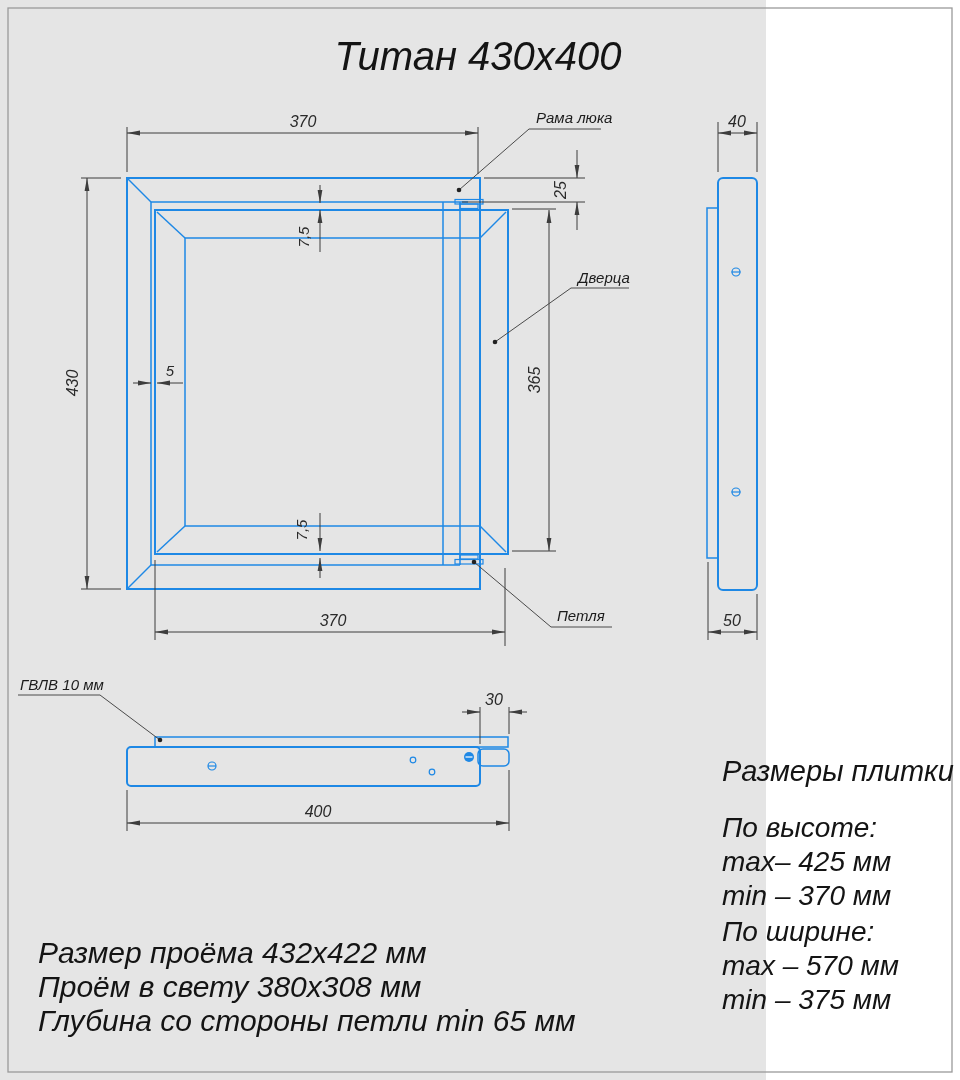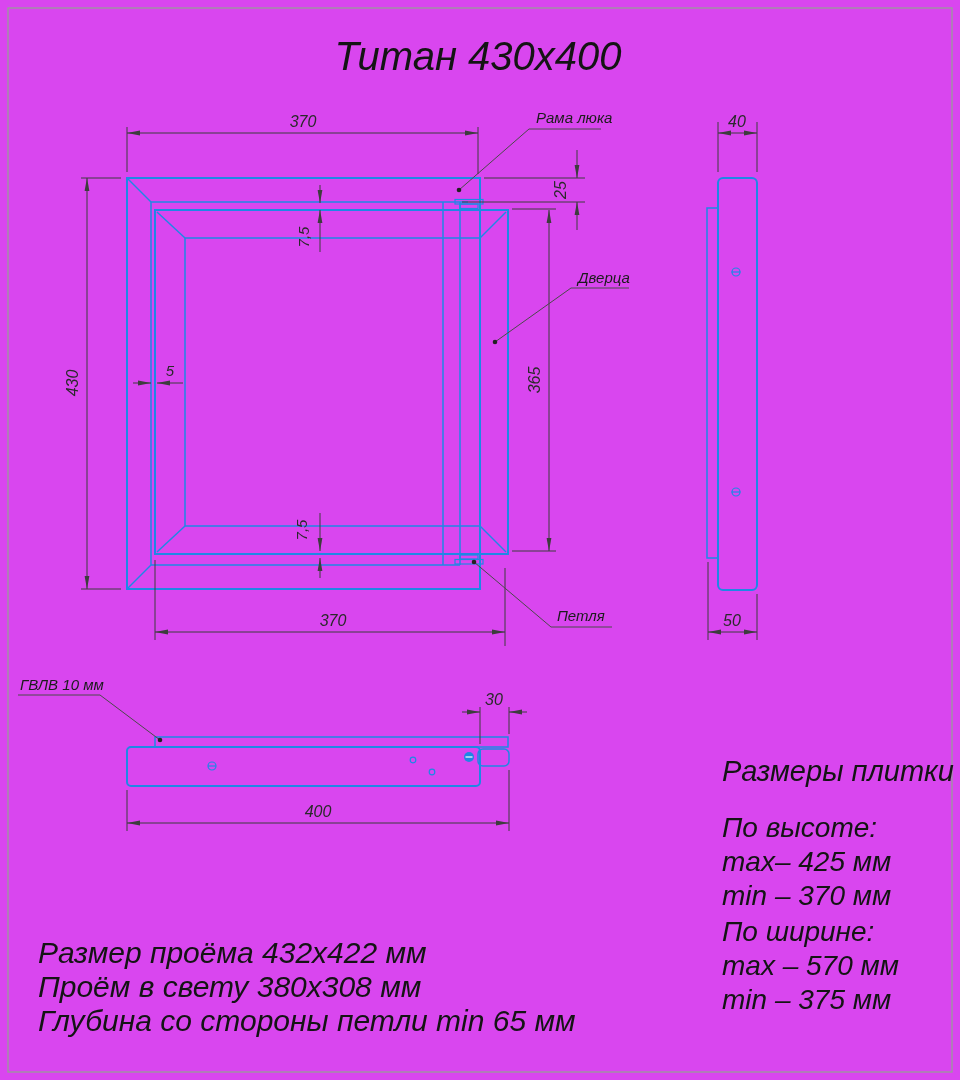--- a/index.html
+++ b/index.html
@@ -1,16 +1,16 @@
 <!DOCTYPE html>
 <html><head>
 <meta charset="utf-8">
 <style>
   html,body { margin:0; padding:0; background:#ffffff; }
-  .page { width:960px; height:1080px; position:relative; background:#d946ef; }
+  .page { width:766px; height:1080px; position:relative; background:#e5e5e5; }
   svg { display:block; }
 
   
   .blue  { stroke:#1e88e5; fill:none; stroke-linejoin:miter; }
   .sw2   { stroke-width:2; }
   .sw15  { stroke-width:1.5; }
   .sw12  { stroke-width:1.2; }
   .dim   { stroke:#3d3d3d; stroke-width:1; fill:none; }
   .leader{ stroke:#4a4a4a; stroke-width:1; fill:none; }
   .border{ stroke:#9a9a9a; stroke-width:1.3; fill:none; }

